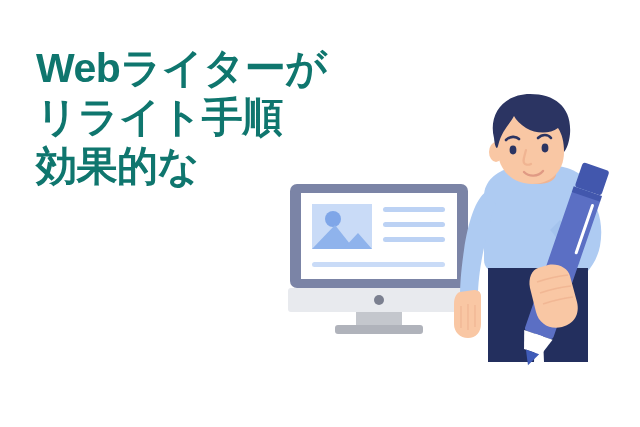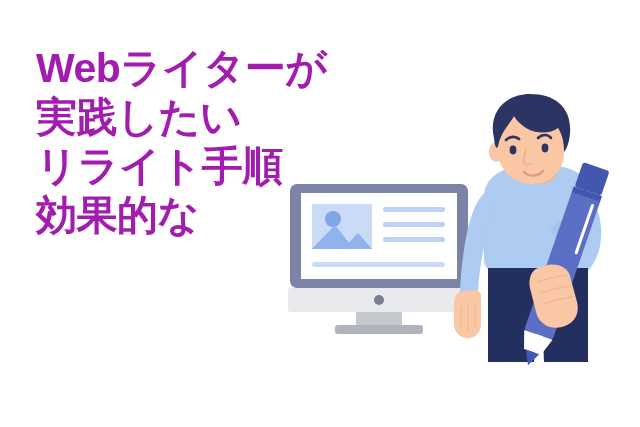--- a/index.html
+++ b/index.html
@@ -18,21 +18,21 @@
 
   
   #title-block {
     position: absolute;
     left: 36px;
     top: 44px;
     width: 420px;
     z-index: 40;
   }
   .title-line {
-    color: #a21caf;
+    color: #0f766e;
     font-family: "Liberation Sans", "DejaVu Sans", sans-serif;
     font-weight: 700;
     font-size: 41px;
     line-height: 49px;
     letter-spacing: -0.5px;
     white-space: nowrap;
     text-shadow:
       2px 0 0 #ffffff, -2px 0 0 #ffffff,
       0 2px 0 #ffffff, 0 -2px 0 #ffffff,
       2px 2px 0 #ffffff, -2px 2px 0 #ffffff,
@@ -50,21 +50,20 @@
 
   svg { display: block; overflow: visible; }
 </style>
 </head>
 <body>
 
 <div id="canvas">
 
   <div id="title-block">
     <div class="title-line">Webライターが</div>
-    <div class="title-line">実践したい</div>
     <div class="title-line">リライト手順</div>
     <div class="title-line">効果的な</div>
   </div>
 
   <div id="monitor" class="layer">
     <svg width="192" height="150" viewBox="0 0 192 150">
 
       <g>
         <rect x="2" y="0" width="178" height="104" rx="7" ry="7" fill="#7b84a6"></rect>
       </g>

